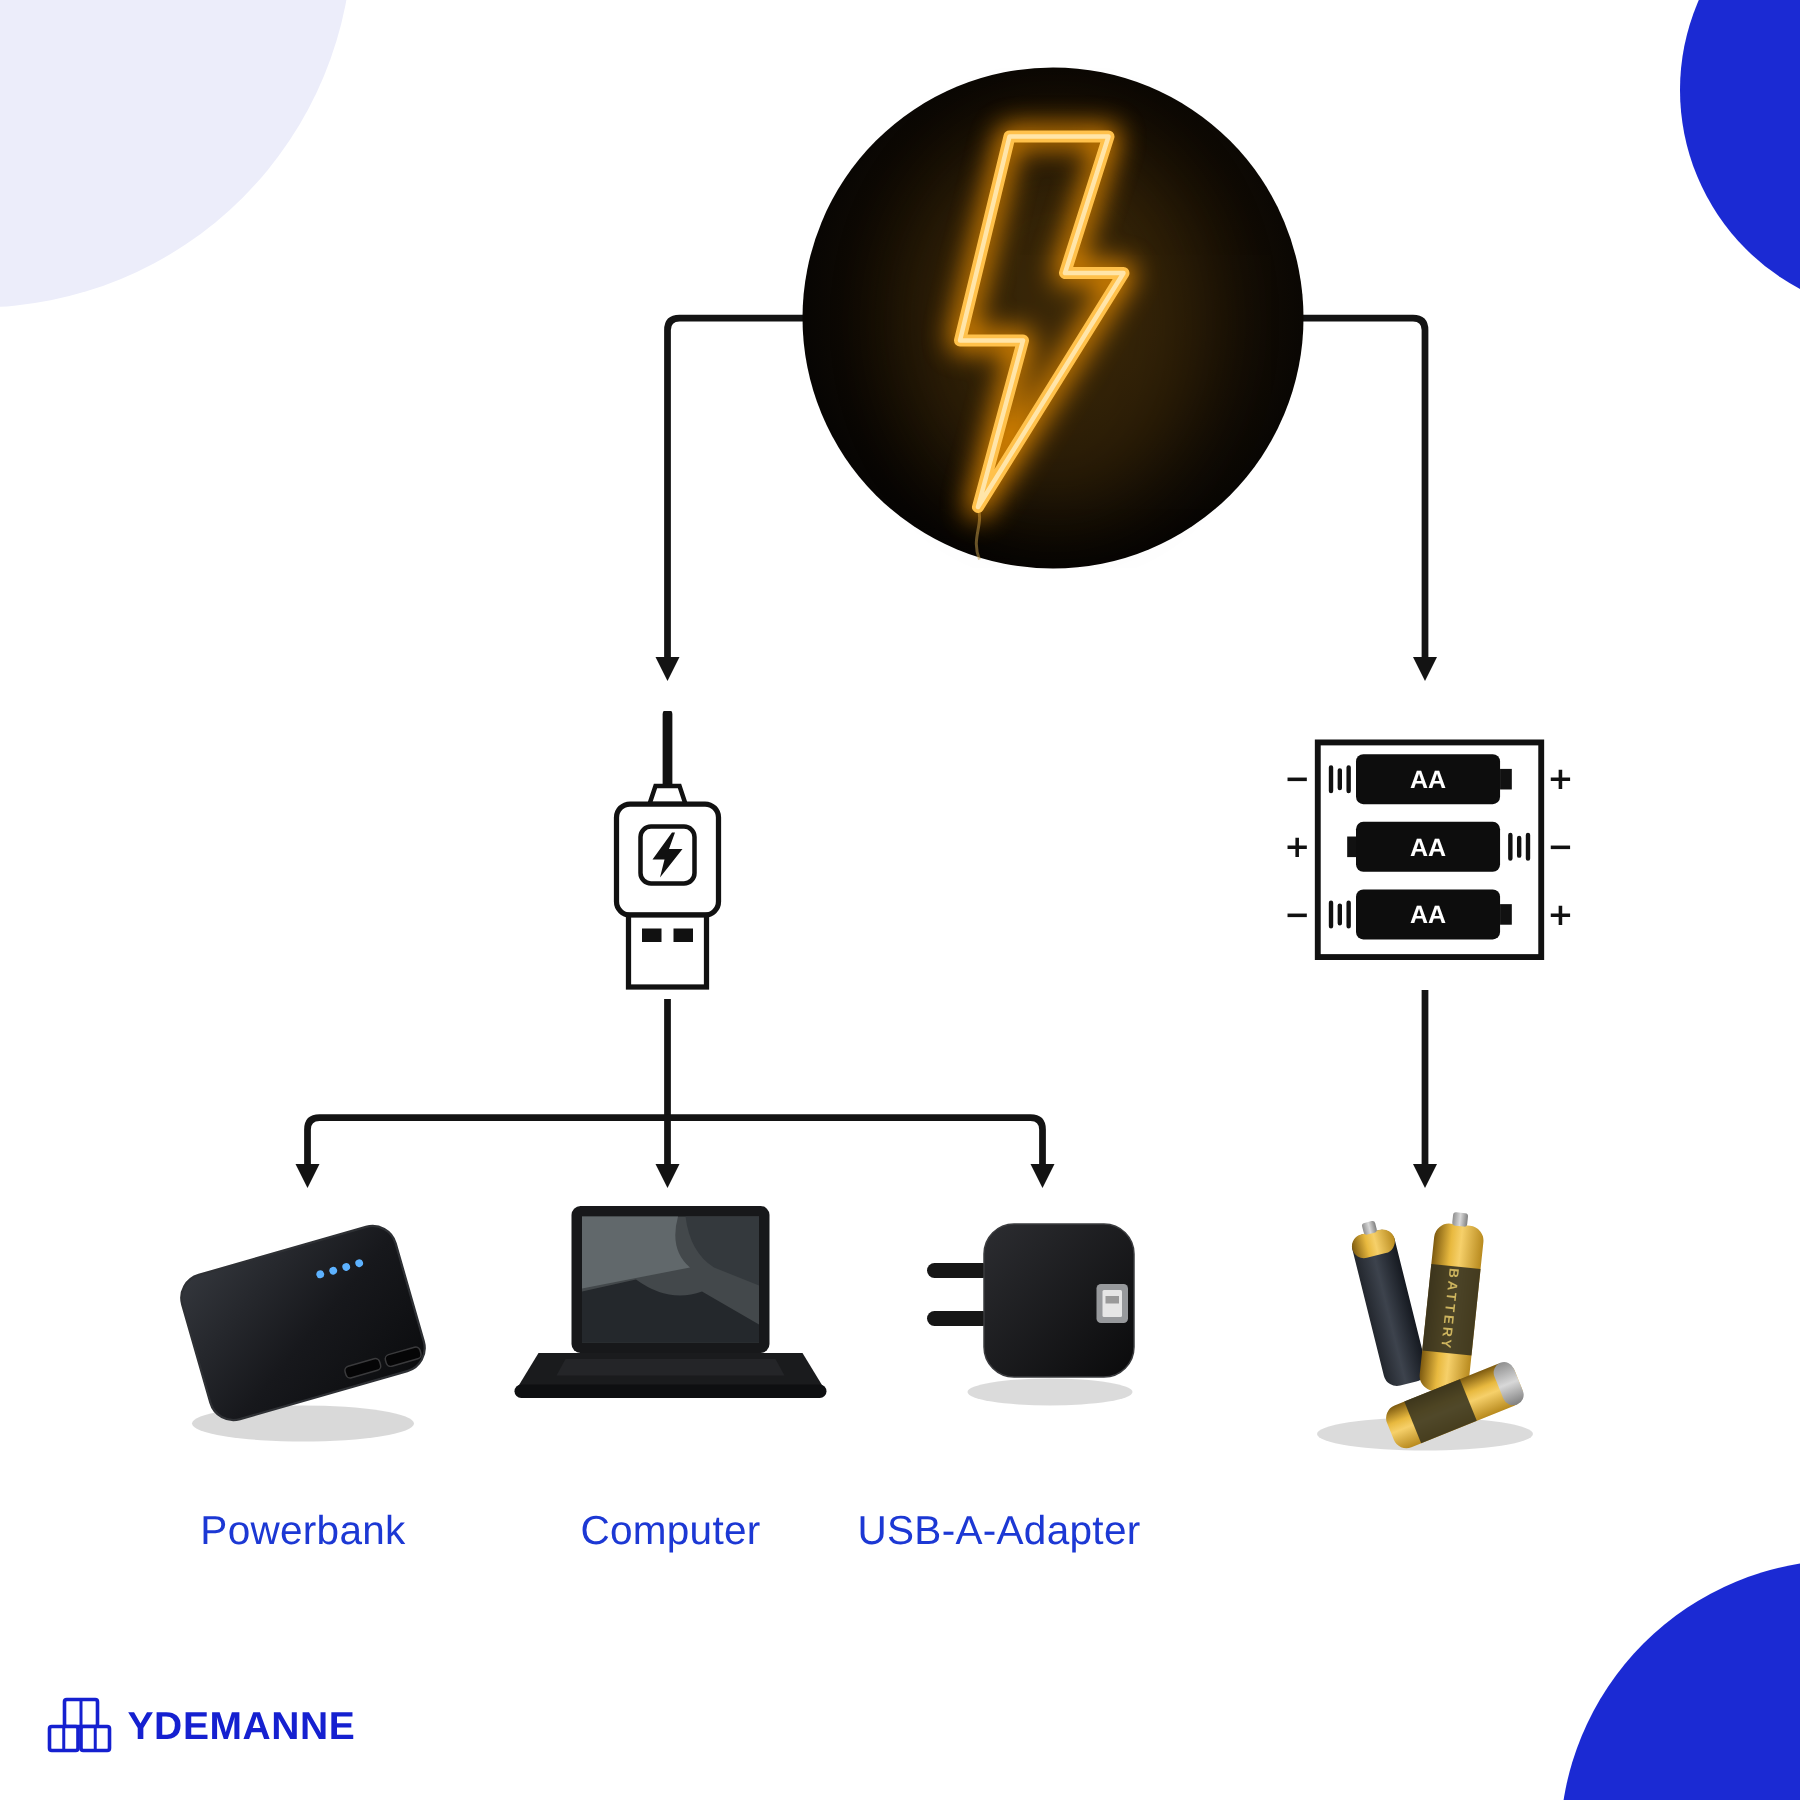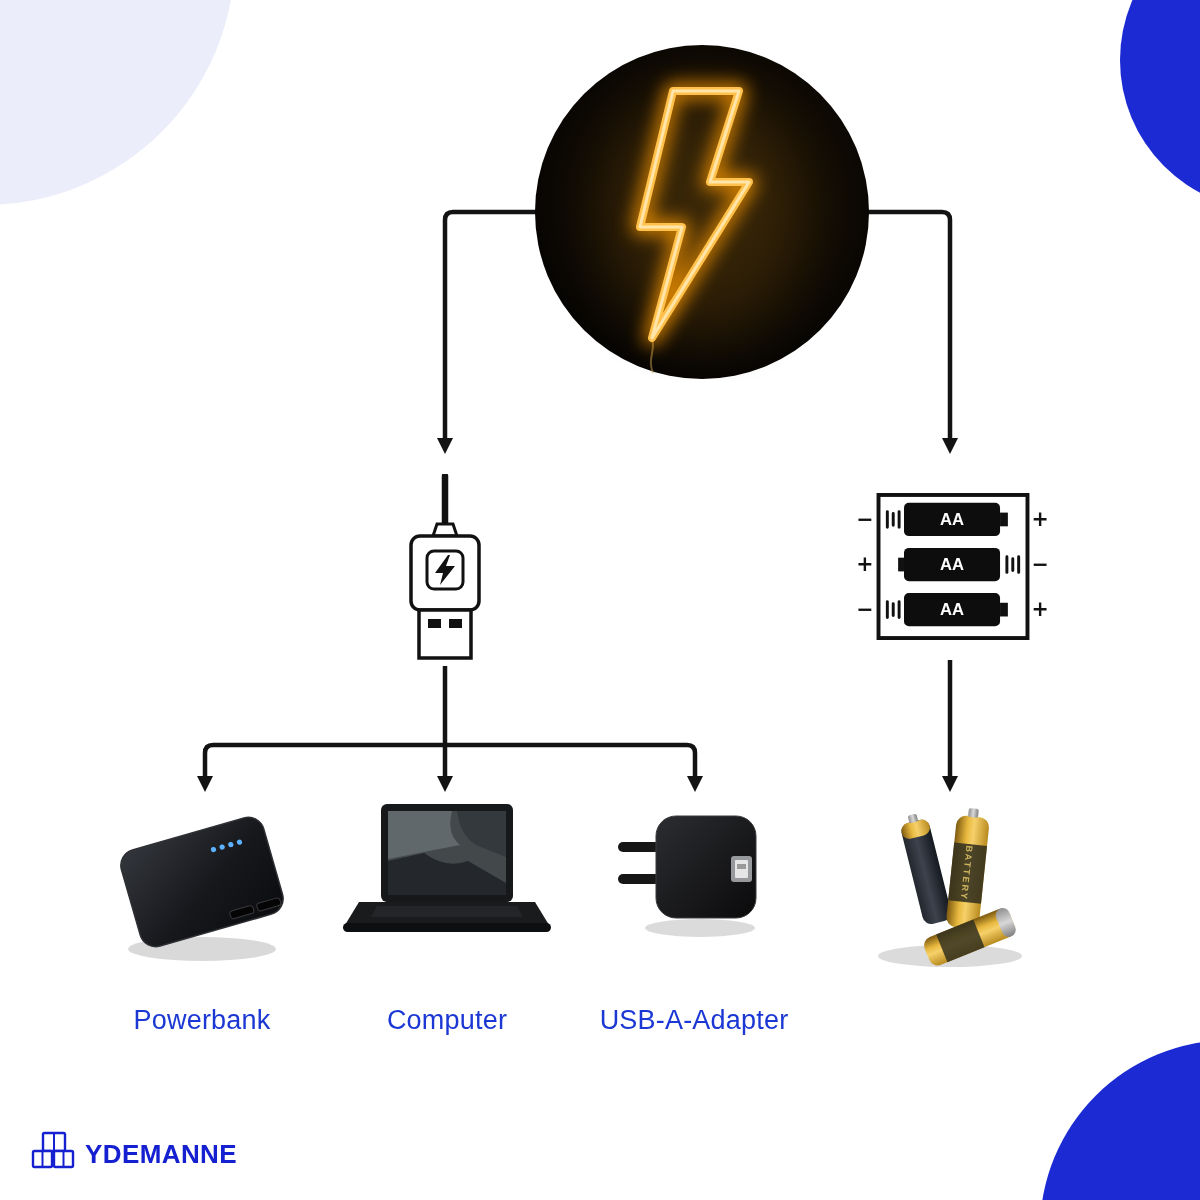--- a/index.html
+++ b/index.html
@@ -53,21 +53,21 @@
   .pb-img  { left:102px; top:792px; width:200px; height:175px; }
   .lt-img  { left:337px; top:798px; width:220px; height:160px; }
   .ad-img  { left:604px; top:800px; width:180px; height:150px; }
   .bt-img  { left:842px; top:788px; width:220px; height:185px; }
 
   
   .label { position:absolute; top:1002px; color:#1c38d4; font-size:27px; font-weight:500;
            text-align:center; letter-spacing:.2px; line-height:36px; }
 
   
-  .logo { position:absolute; left:30px; top:1130px; display:flex; align-items:flex-end; gap:9px; }
+  .logo { position:absolute; left:30px; top:1130px; display:flex; align-items:center; gap:9px; }
   .logo-icon { width:46px; height:40px; }
   .lb { fill:#fff; stroke:#1520d0; stroke-width:2.4; }
   .lbl{ stroke:#1520d0; stroke-width:2; }
   .logo-text { color:#1520d0; font-size:26px; font-weight:800; letter-spacing:.4px; }
 </style>
 </head>
 <body>
 
 <div class="canvas">
 
@@ -228,21 +228,21 @@
     </g>
     <g transform="rotate(68 128 150)">
       <rect x="112" y="104" width="30" height="92" rx="9" fill="url(#goldg)"></rect>
       <rect x="112" y="104" width="30" height="14" rx="7" fill="url(#metg)"></rect>
       <rect x="112" y="140" width="30" height="40" fill="#33301f" opacity="0.85"></rect>
     </g>
   </svg>
 
   <div class="label" style="left:347px; width:200px;">Computer</div>
   <div class="label" style="left:102px; width:200px;">Powerbank</div>
-  <div class="label" style="left:584px; width:220px;">USB-A-Adapter</div>
+  <div class="label" style="left:556px; width:220px;">USB-A-Adapter</div>
 
   <div class="logo">
     <svg class="logo-icon" viewBox="0 0 46 40">
       <rect class="lb" x="13" y="3" width="22" height="18" rx="1.5"></rect>
       <line class="lbl" x1="24" y1="3" x2="24" y2="21"></line>
       <rect class="lb" x="3" y="21" width="19" height="16" rx="1.5"></rect>
       <rect class="lb" x="24" y="21" width="19" height="16" rx="1.5"></rect>
       <line class="lbl" x1="12.5" y1="21" x2="12.5" y2="37"></line>
       <line class="lbl" x1="33.5" y1="21" x2="33.5" y2="37"></line>
     </svg>

